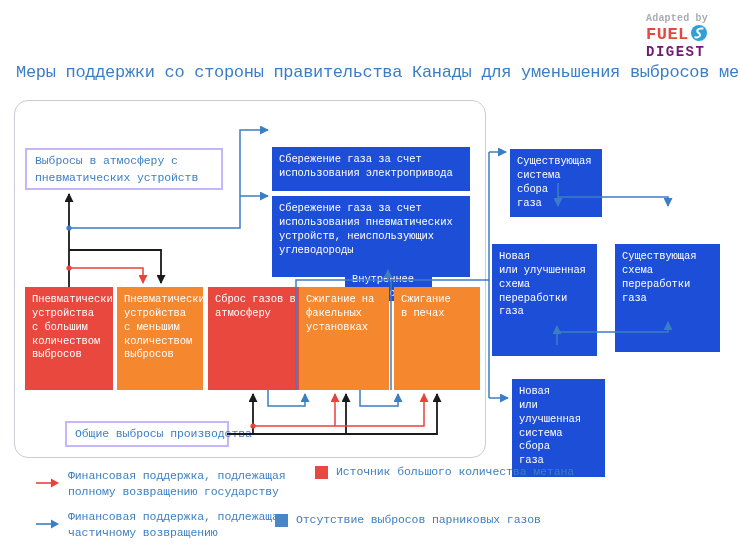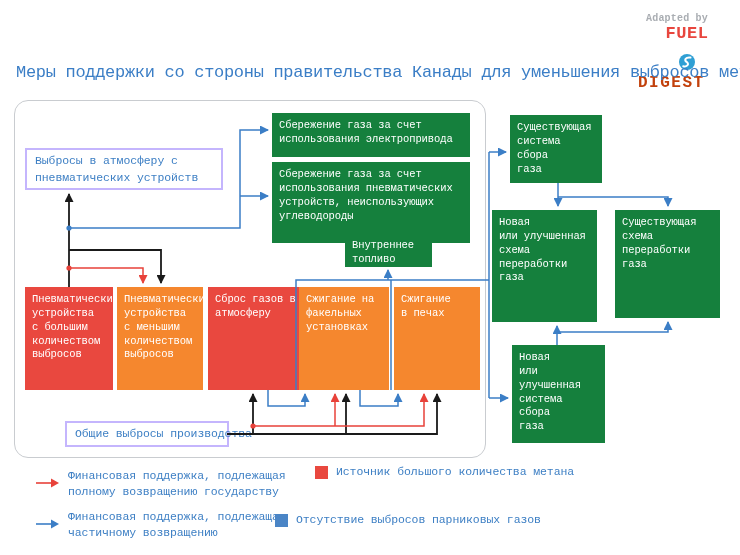--- a/index.html
+++ b/index.html
@@ -1,33 +1,33 @@
 <!DOCTYPE html>
 <html><head>
 <meta charset="utf-8">
 <style>
   html,body{margin:0;padding:0;background:#fff;}
   .canvas{position:relative;width:740px;height:555px;background:#ffffff;overflow:hidden;
           font-family:Liberation Mono, monospace;}
   
   .logo{position:absolute;top:14px;right:12px;width:90px;text-align:left;line-height:1.05;}
   .logo .adapted{font-size:10px;font-weight:bold;color:#a9adb2;letter-spacing:.2px;margin-left:8px;}
-  .logo .row{display:flex;align-items:center;gap:12px;margin-left:8px;flex-direction:column;}
+  .logo .row{display:flex;align-items:center;gap:2px;margin-left:8px;}
   .logo .fuel{font-size:17px;font-weight:bold;color:#e8463e;letter-spacing:.5px;}
-  .logo .digest{font-size:16px;font-weight:bold;color:#c2410c;letter-spacing:1.5px;}
+  .logo .digest{font-size:14px;font-weight:bold;color:#701a75;letter-spacing:1.5px;margin-left:8px;}
   
   .ttl{position:absolute;left:16px;top:63px;width:712px;font-size:17px;color:#3b7ec6;
        letter-spacing:-0.3px;white-space:nowrap;}
   
   .panel{position:absolute;left:14px;top:100px;width:470px;height:356px;background:#fff;
          border:1.5px solid #c9ccd0;border-radius:14px;}
   
   .bx{position:absolute;box-sizing:border-box;color:#fff;font-size:10.5px;line-height:1.32;
       letter-spacing:-0.1px;padding:6px 7px;white-space:pre-line;}
-  .bx.blue{background:#15803d;}
+  .bx.blue{background:#1d4ed8;margin-top:34px;}
   .bx.red{background:#e9483f;}
   .bx.orange{background:#f5872e;}
   .wbox{position:absolute;box-sizing:border-box;background:#fff;border:2px solid #c4b5fd;
         color:#3d7fc4;font-size:11.5px;line-height:1.45;padding:3px 8px;white-space:pre-line;
         letter-spacing:-0.1px;}
   
   .b-el   {left:272px;top:113px;width:198px;height:44px;}
   .b-pn   {left:272px;top:162px;width:198px;height:81px;}
   .b-if   {left:345px;top:233px;width:87px;height:34px;}
   .b-ph   {left:25px; top:287px;width:88px;height:103px;}

